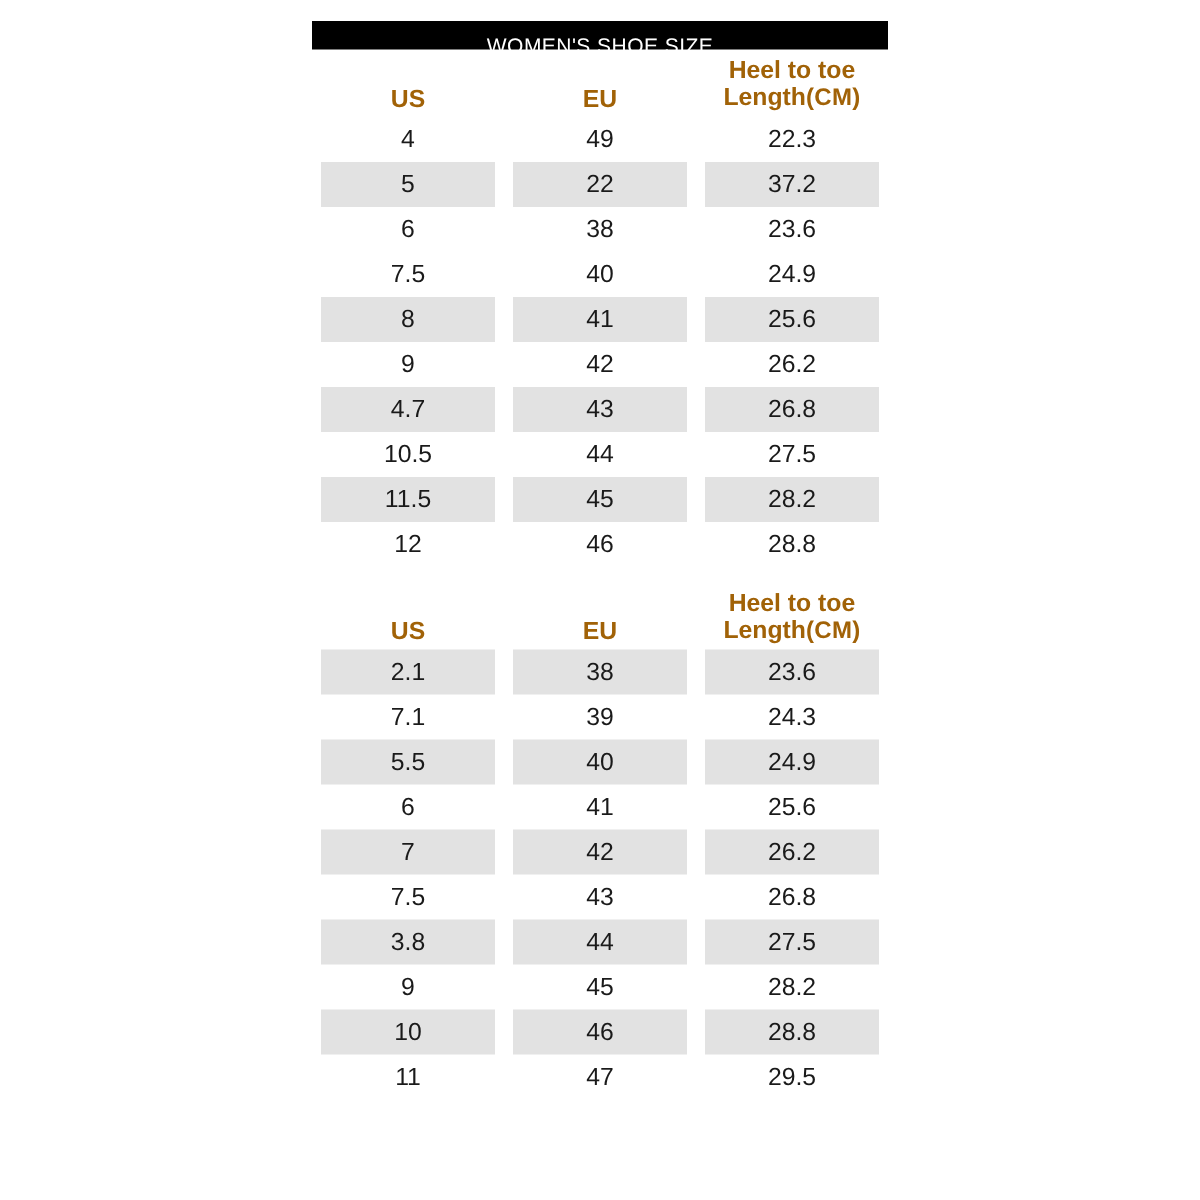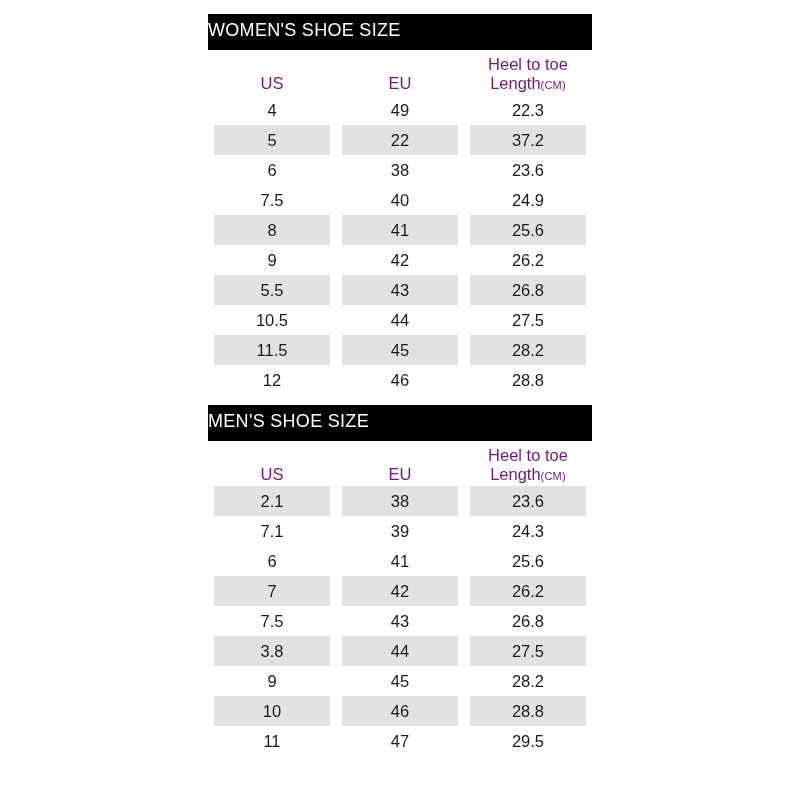--- a/index.html
+++ b/index.html
@@ -27,23 +27,24 @@
 
   .chart-stack {
     width: 384px;
     margin: 0 auto;
   }
 
   
   .table-title {
     background: #000000;
     color: #ffffff;
-    font-size: 18px;
+    text-align: center;
+    font-size: 14px;
     letter-spacing: 0.3px;
-    height: 36px;
+    height: 19px;
     line-height: 33px;
     font-weight: 400;
     font-family: "Liberation Sans", sans-serif;
     white-space: nowrap;
   }
 
   
   .size-table {
     width: 100%;
     border-collapse: collapse;
@@ -60,31 +61,31 @@
     margin: 0;
     text-align: center;
     vertical-align: middle;
     font-weight: 400;
   }
 
   
   .col-head-row th {
     height: 42px;
     font-size: 16.5px;
-    color: #701a75;
-    font-weight: 400;
+    color: #a16207;
+    font-weight: 700;
     vertical-align: bottom;
     padding-bottom: 3px;
   }
   .col-head-row th .hdr-inner {
     display: block;
     line-height: 1.12;
   }
   .unit-small {
-    font-size: 11px;
+    font-size: 16px;
     letter-spacing: 0.2px;
   }
 
   
   .data-row td {
     height: 30px;
     font-size: 16.5px;
     color: #1a1a1a;
   }
   .data-row td .cell {
@@ -190,21 +191,21 @@
               </td>
               <td>
                 <span class="cell">42</span>
               </td>
               <td>
                 <span class="cell">26.2</span>
               </td>
             </tr>
             <tr class="data-row shaded">
               <td>
-                <span class="cell">5.5</span>
+                <span class="cell">4.7</span>
               </td>
               <td>
                 <span class="cell">43</span>
               </td>
               <td>
                 <span class="cell">26.8</span>
               </td>
             </tr>
             <tr class="data-row">
               <td>
@@ -239,21 +240,20 @@
                 <span class="cell">28.8</span>
               </td>
             </tr>
           </tbody>
       </table>
     </div>
 
     <div class="gap-between"></div>
 
     <div class="table-block">
-      <div class="table-title">MEN'S SHOE SIZE</div>
 
       <table class="size-table">
         <colgroup>
           <col class="c-us">
             <col class="c-eu">
             <col class="c-len">
         </colgroup>
         <thead>
           <tr class="col-head-row">
             <th>
@@ -284,20 +284,31 @@
               <td>
                 <span class="cell">7.1</span>
               </td>
               <td>
                 <span class="cell">39</span>
               </td>
               <td>
                 <span class="cell">24.3</span>
               </td>
             </tr>
+            <tr class="data-row shaded">
+              <td>
+                <span class="cell">5.5</span>
+              </td>
+              <td>
+                <span class="cell">40</span>
+              </td>
+              <td>
+                <span class="cell">24.9</span>
+              </td>
+            </tr>
             <tr class="data-row">
               <td>
                 <span class="cell">6</span>
               </td>
               <td>
                 <span class="cell">41</span>
               </td>
               <td>
                 <span class="cell">25.6</span>
               </td>

